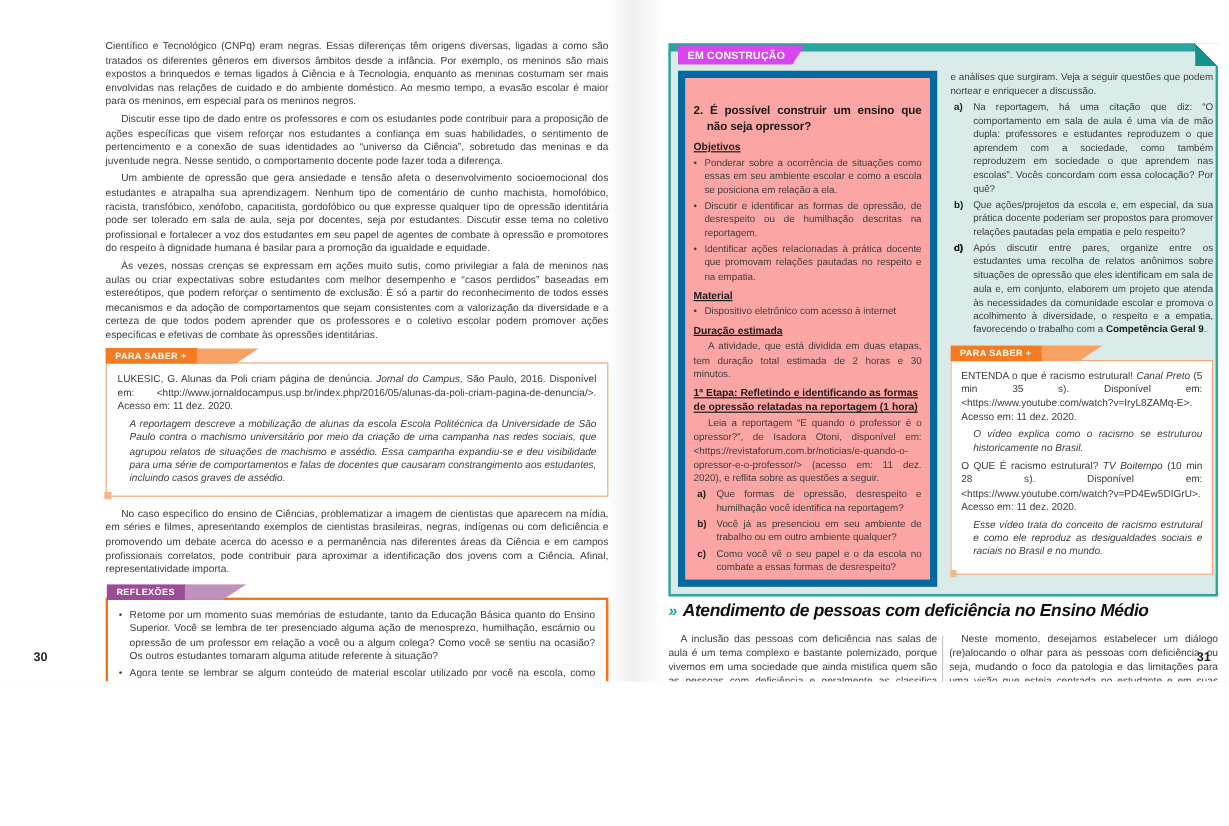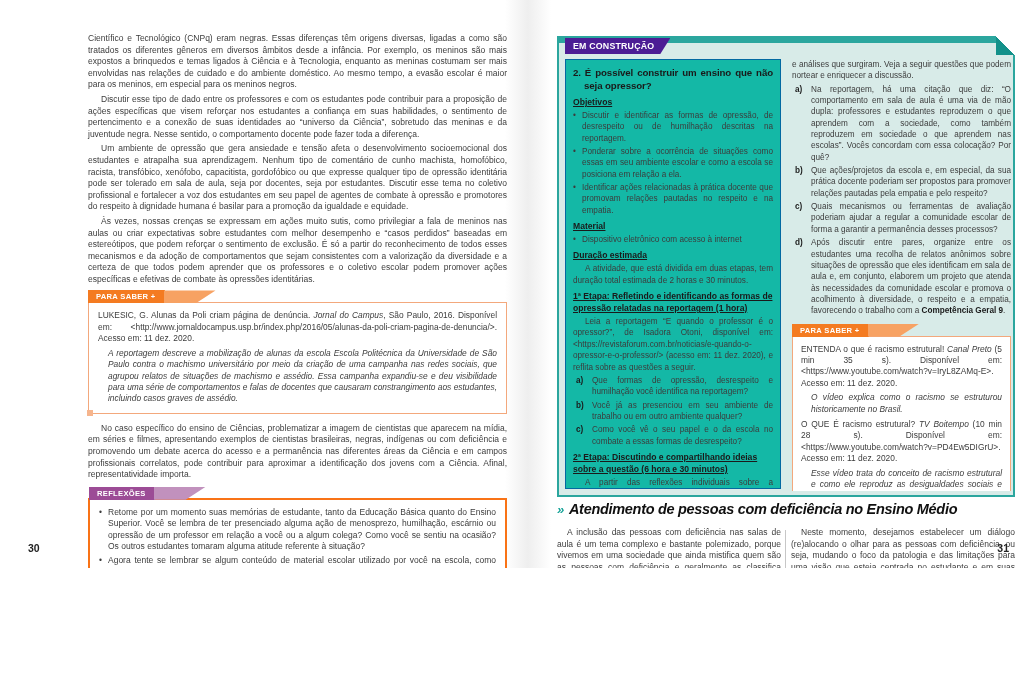--- a/index.html
+++ b/index.html
@@ -46,26 +46,26 @@
   .pn{position:absolute;bottom:14px;font-weight:bold;font-size:10.5px;color:#222;}
   .pn-left{left:28px;}
   .pn-right{right:15px;}
 
   
   .panel{position:absolute;left:557px;top:36px;width:458px;height:461px;
     background:#d8ebe8;border:2px solid #2ba69e;border-top-width:7px;
     box-sizing:border-box;overflow:visible;}
   .panel-corner{position:absolute;top:-7px;right:-2px;width:19px;height:19px;
     background:linear-gradient(to top right,#13918a 49.5%,#ffffff 50%);}
-  .em-tag{position:absolute;top:-5px;left:6px;background:#4c1d95;color:#fff;
+  .em-tag{position:absolute;top:-5px;left:6px;background:#d946ef;color:#fff;
     font-weight:bold;font-size:8.8px;line-height:16px;padding:0 16px 0 8px;
     clip-path:polygon(0 0,100% 0,calc(100% - 10px) 100%,0 100%);letter-spacing:.2px;}
   .white-box{position:absolute;left:6px;top:16px;width:216px;height:430px;
-    background:#14b8a6;border:1px solid #0369a1;box-sizing:border-box;
-    padding:6px 7px;font-size:8.2px;line-height:11.35px;text-align:justify;overflow:hidden;}
+    background:#fca5a5;border:6px solid #0369a1;box-sizing:border-box;
+    padding:21px 7px;font-size:8.2px;line-height:11.35px;text-align:justify;overflow:hidden;}
   .panel-right{position:absolute;left:233px;top:16px;width:219px;height:432px;
     font-size:8.2px;line-height:11.35px;text-align:justify;overflow:hidden;}
   .act-title{margin:1px 0 4px 0;font-size:9.7px;line-height:12.5px;color:#1a1a1a;
     padding-left:11px;text-indent:-11px;letter-spacing:-.1px;}
   .uhead{margin:4px 0 2px 0;font-size:8.6px;color:#1a1a1a;font-weight:bold;
     text-decoration:underline;text-align:left;line-height:12px;}
   .ind2{text-indent:12px;margin:0 0 2px 0;}
   .qitem{position:relative;padding-left:19px;margin:0 0 2px 0;text-align:justify;}
   .qlbl{position:absolute;left:3px;top:0;font-weight:bold;}
   .cont{margin:0 0 2px 0;}
@@ -124,22 +124,22 @@
 
   <div class="panel">
     <div class="panel-corner"></div>
     <div class="em-tag">EM CONSTRUÇÃO</div>
 
     <div class="white-box">
       <h3 class="act-title">2. É possível construir um ensino que não seja opressor?</h3>
 
       <h4 class="uhead">Objetivos</h4>
       <ul class="bullets">
+        <li>Ponderar sobre a ocorrência de situações como essas em seu ambiente escolar e como a escola se posiciona em relação a ela.</li>
         <li>Discutir e identificar as formas de opressão, de desrespeito ou de humilhação descritas na reportagem.</li>
-        <li>Ponderar sobre a ocorrência de situações como essas em seu ambiente escolar e como a escola se posiciona em relação a ela.</li>
         <li>Identificar ações relacionadas à prática docente que promovam relações pautadas no respeito e na empatia.</li>
       </ul>
 
       <h4 class="uhead">Material</h4>
       <ul class="bullets">
         <li>Dispositivo eletrônico com acesso à internet</li>
       </ul>
 
       <h4 class="uhead">Duração estimada</h4>
       <p class="ind2">A atividade, que está dividida em duas etapas, tem duração total estimada de 2 horas e 30 minutos.</p>
@@ -151,21 +151,21 @@
       <div class="qitem"><b class="qlbl">c)</b><span>Como você vê o seu papel e o da escola no combate a essas formas de desrespeito?</span></div>
 
       <h4 class="uhead">2ª Etapa: Discutindo e compartilhando ideias sobre a questão (6 hora e 30 minutos)</h4>
       <p class="ind2">A partir das reflexões individuais sobre a reportagem, discuta e compartilhe com outros professores as impressões</p>
     </div>
 
     <div class="panel-right">
       <p class="cont">e análises que surgiram. Veja a seguir questões que podem nortear e enriquecer a discussão.</p>
       <div class="qitem"><b class="qlbl">a)</b><span>Na reportagem, há uma citação que diz: “O comportamento em sala de aula é uma via de mão dupla: professores e estudantes reproduzem o que aprendem com a sociedade, como também reproduzem em sociedade o que aprendem nas escolas”. Vocês concordam com essa colocação? Por quê?</span></div>
       <div class="qitem"><b class="qlbl">b)</b><span>Que ações/projetos da escola e, em especial, da sua prática docente poderiam ser propostos para promover relações pautadas pela empatia e pelo respeito?</span></div>
-      <div class="qitem"><b class="qlbl">c)</b><span>Quais mecanismos ou ferramentas de avaliação poderiam ajudar a regular a comunidade escolar de forma a garantir a permanência desses processos?</span></div>
+      <div class="qitem"><b class="qlbl">c)</b></div>
       <div class="qitem"><b class="qlbl">d)</b><span>Após discutir entre pares, organize entre os estudantes uma recolha de relatos anônimos sobre situações de opressão que eles identificam em sala de aula e, em conjunto, elaborem um projeto que atenda às necessidades da comunidade escolar e promova o acolhimento à diversidade, o respeito e a empatia, favorecendo o trabalho com a </span><b>Competência Geral 9</b><span>.</span></div>
 
       <div class="tagbox orange saber2">
         <div class="tag">
           <span class="tag-main orange-main">PARA SABER +</span>
           <span class="tag-tail orange-tail"></span>
         </div>
         <div class="saber-entry">
           <p class="cite"><span>ENTENDA o que é racismo estrutural! </span><i>Canal Preto</i><span> (5 min 35 s). Disponível em: &lt;https://www.youtube.com/watch?v=IryL8ZAMq-E&gt;. Acesso em: 11 dez. 2020.</span></p>
           <p class="note">O vídeo explica como o racismo se estruturou historicamente no Brasil.</p>

